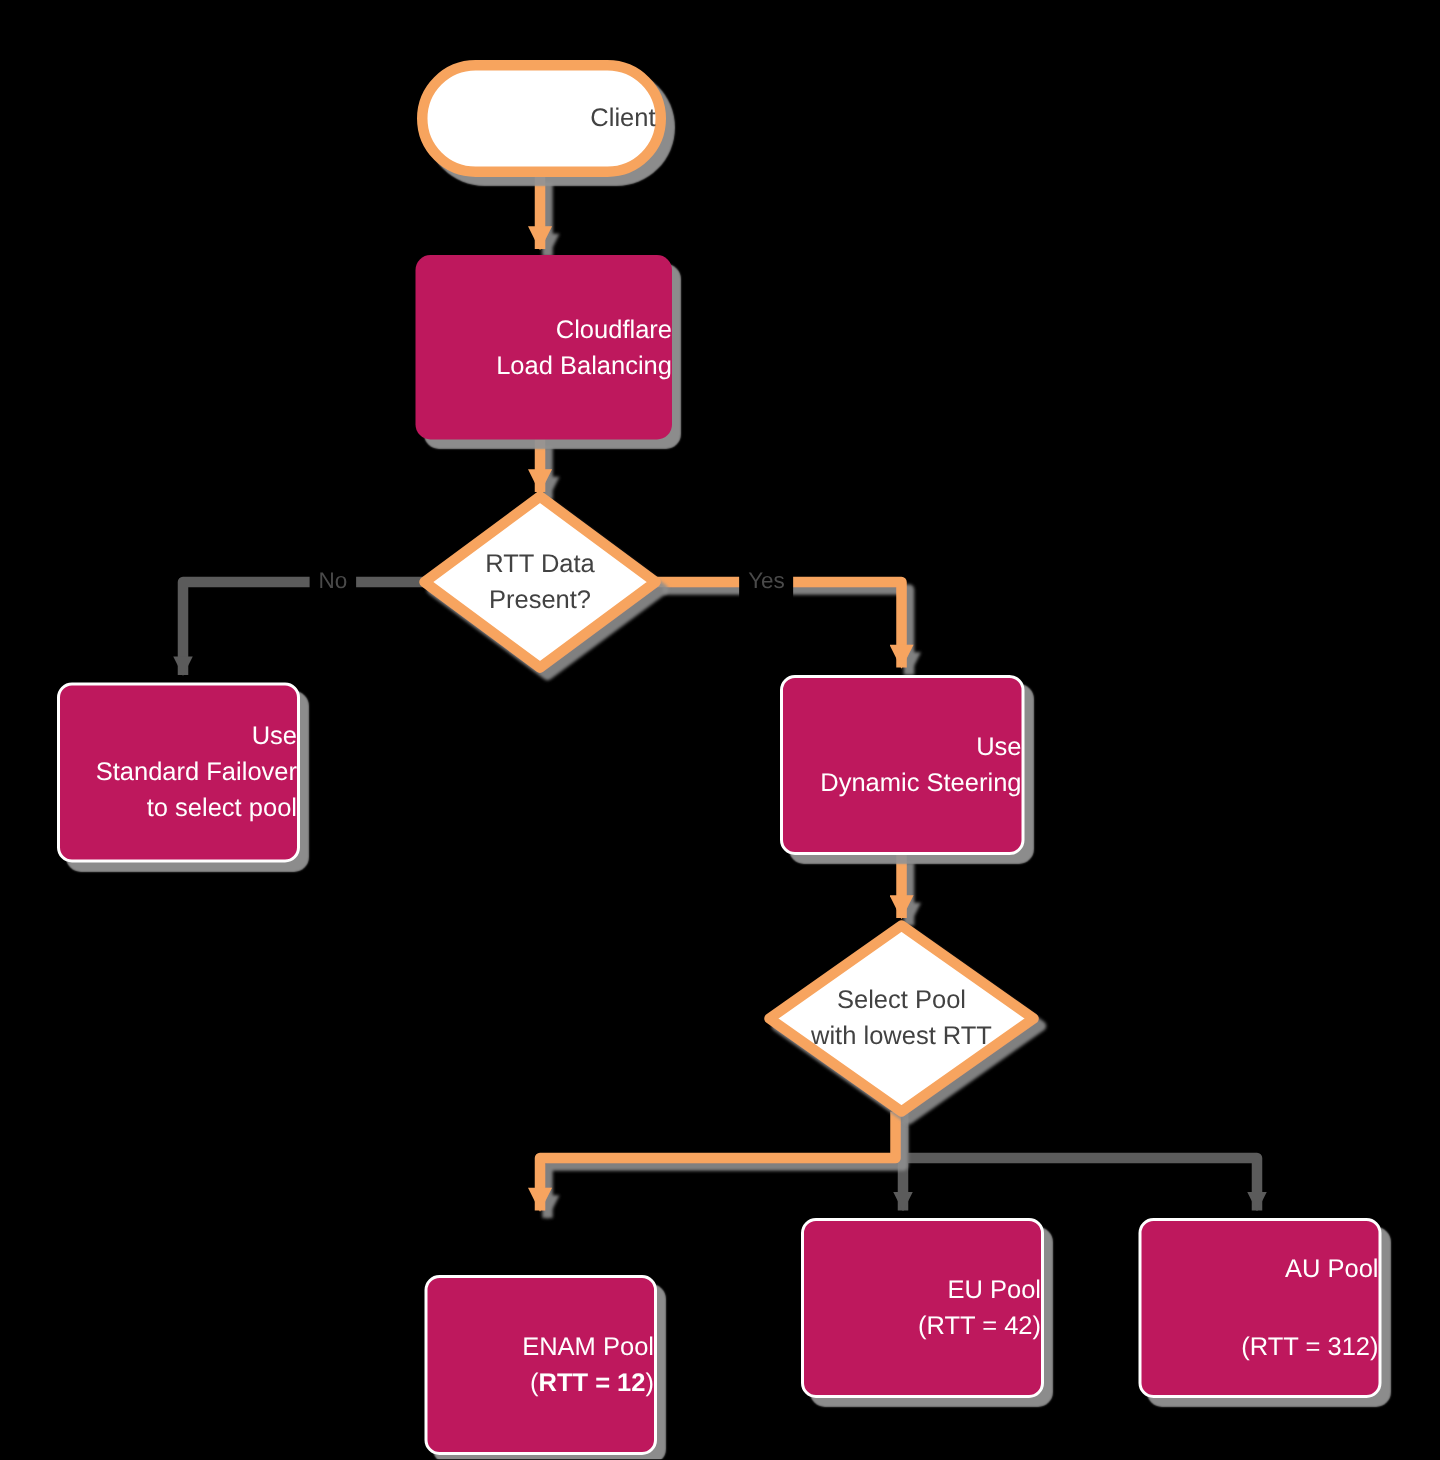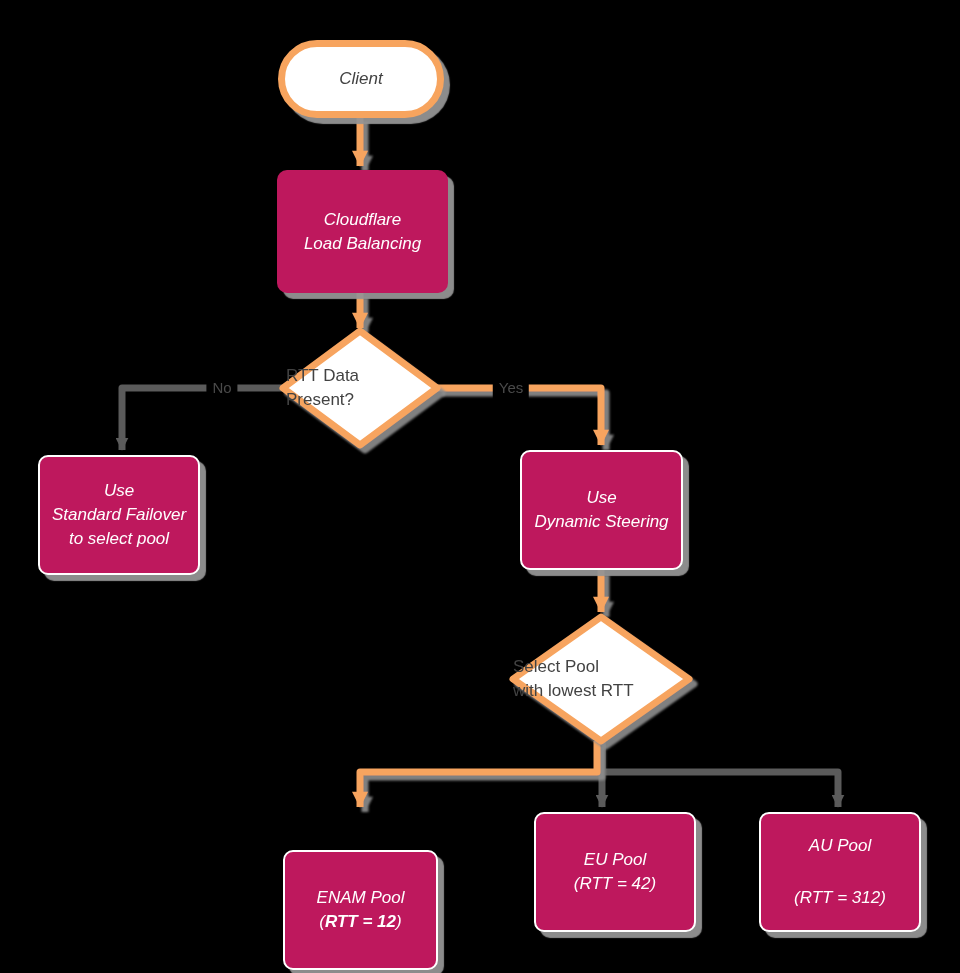--- a/index.html
+++ b/index.html
@@ -10,43 +10,42 @@
     position: relative;
     width: 960px; height: 973px;
     background: #000000;
     font-family: "Liberation Sans", sans-serif;
     overflow: hidden;
   }
   svg.layer { position: absolute; left: 0; top: 0; }
   .node {
     position: absolute;
     display: flex; flex-direction: column;
-    align-items: center; justify-content: center;
+    align-items: flex-end; justify-content: center;
     text-align: center;
     box-sizing: border-box;
-    font-style: italic;
   }
   .rect {
     background: #be185d;
     border-radius: 10px;
     color: #FFFFFF;
     box-shadow: 6px 6px 1px rgba(148,148,148,0.95);
   }
   .rect.bordered { border: 2px solid #FFFFFF; }
   .stadium {
     background: #FFFFFF;
     border: 7px solid #F7A45E;
     border-radius: 45px;
     color: #424242;
     box-shadow: 6px 6px 1px rgba(148,148,148,0.95);
   }
   .dtext {
     position: absolute;
     display: flex; flex-direction: column;
-    align-items: flex-start; justify-content: center;
+    align-items: center; justify-content: center;
     text-align: center;
     color: #424242;
   }
   .line { display: block; font-size: 17px; line-height: 24px; }
   .bold { font-weight: bold; }
   .inline-line { font-size: 17px; line-height: 24px; }
   .elabel {
     position: absolute;
     transform: translate(-50%, -50%);
     background: #000000;

